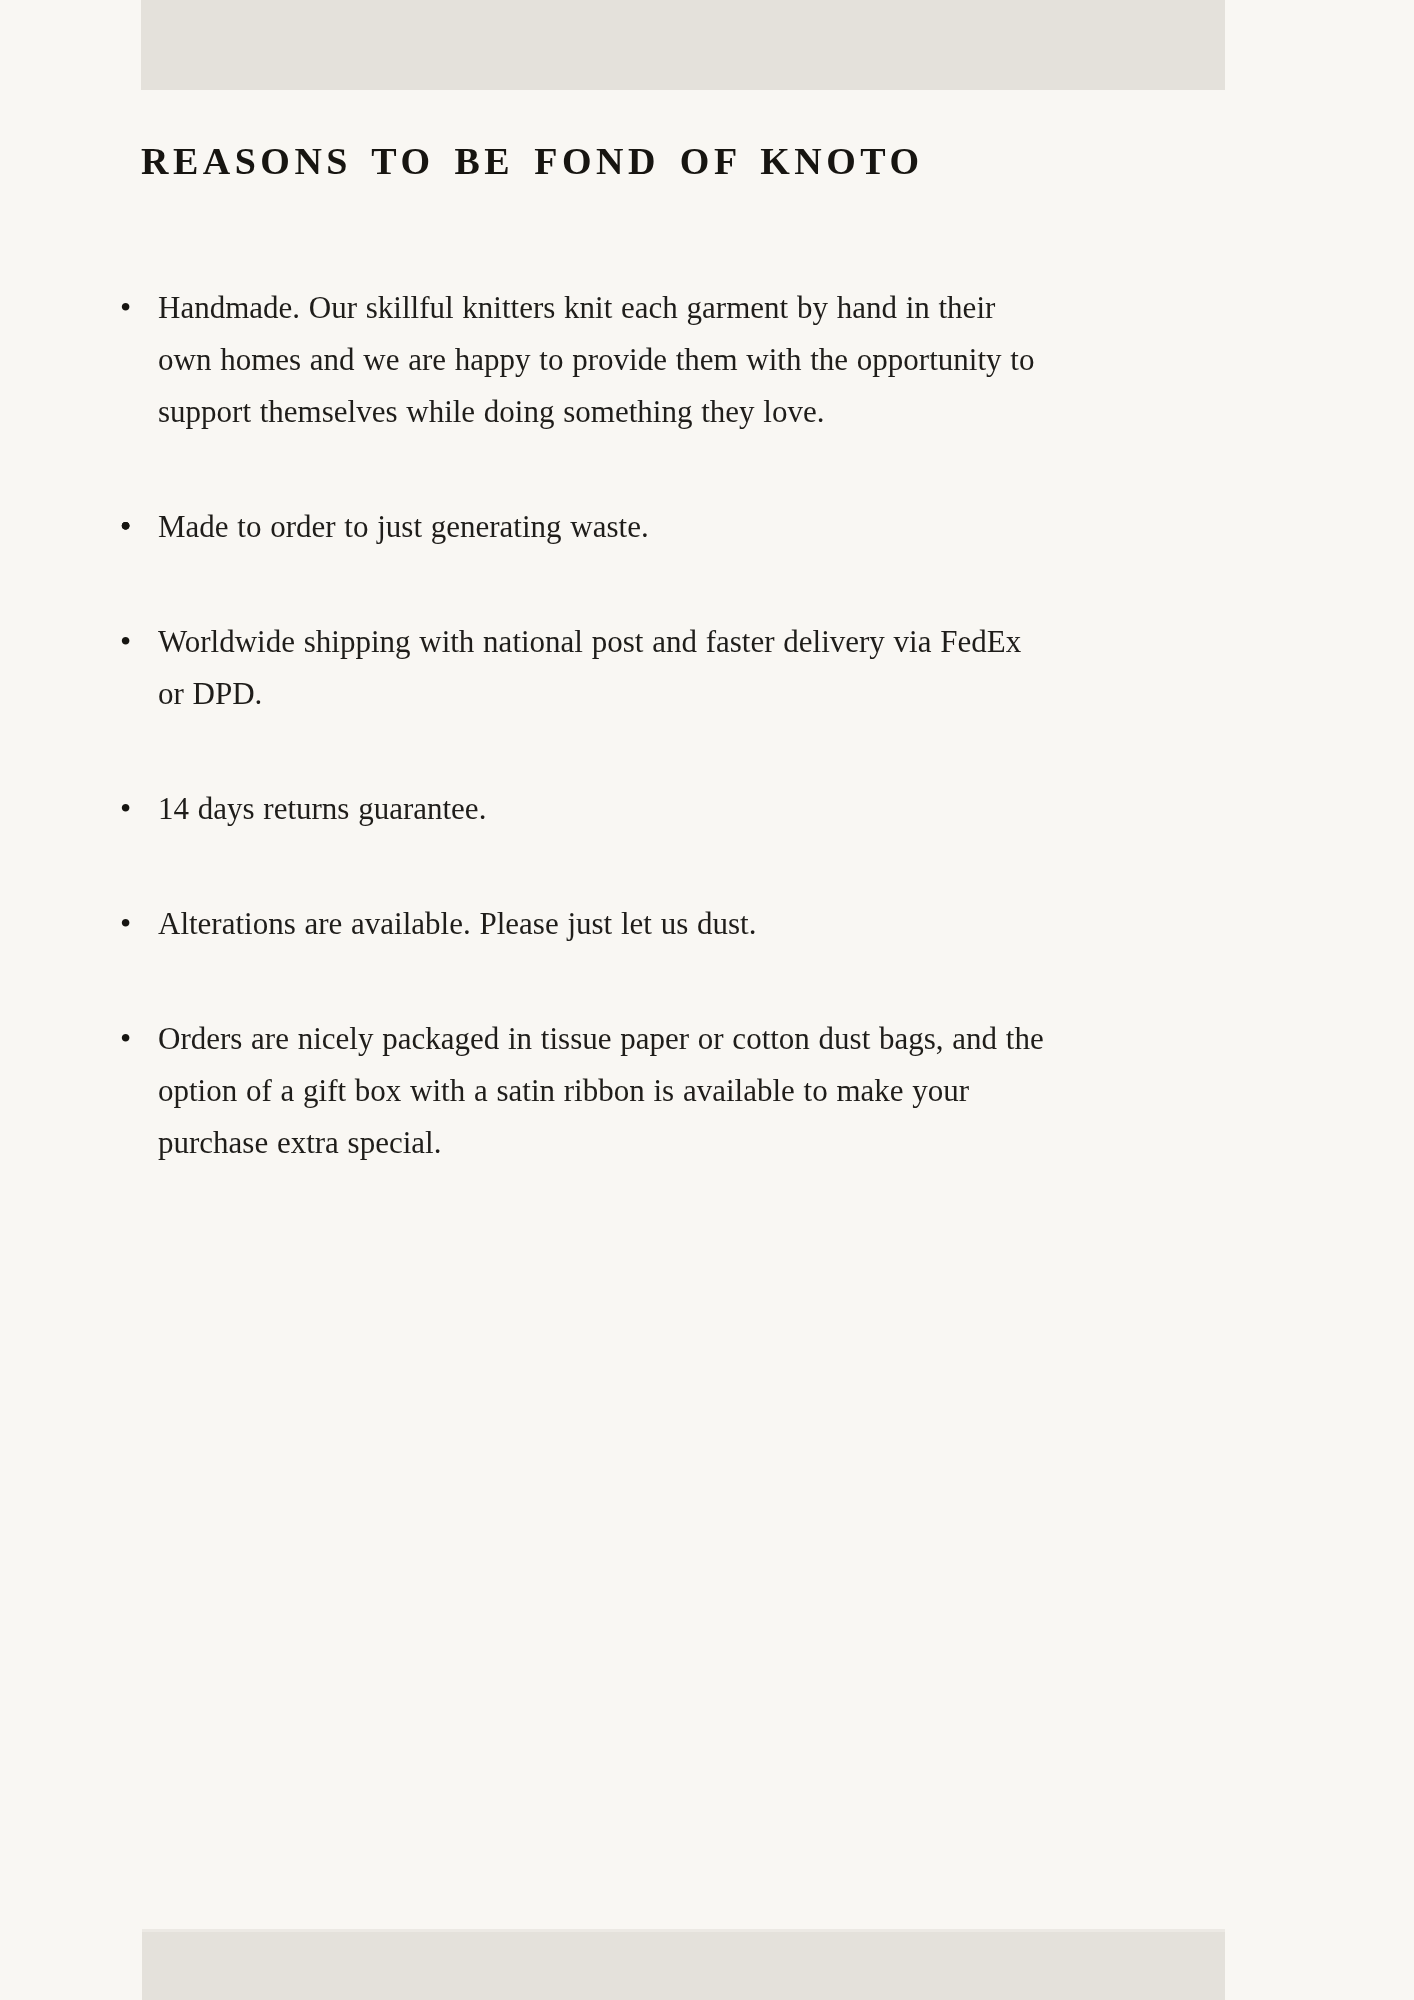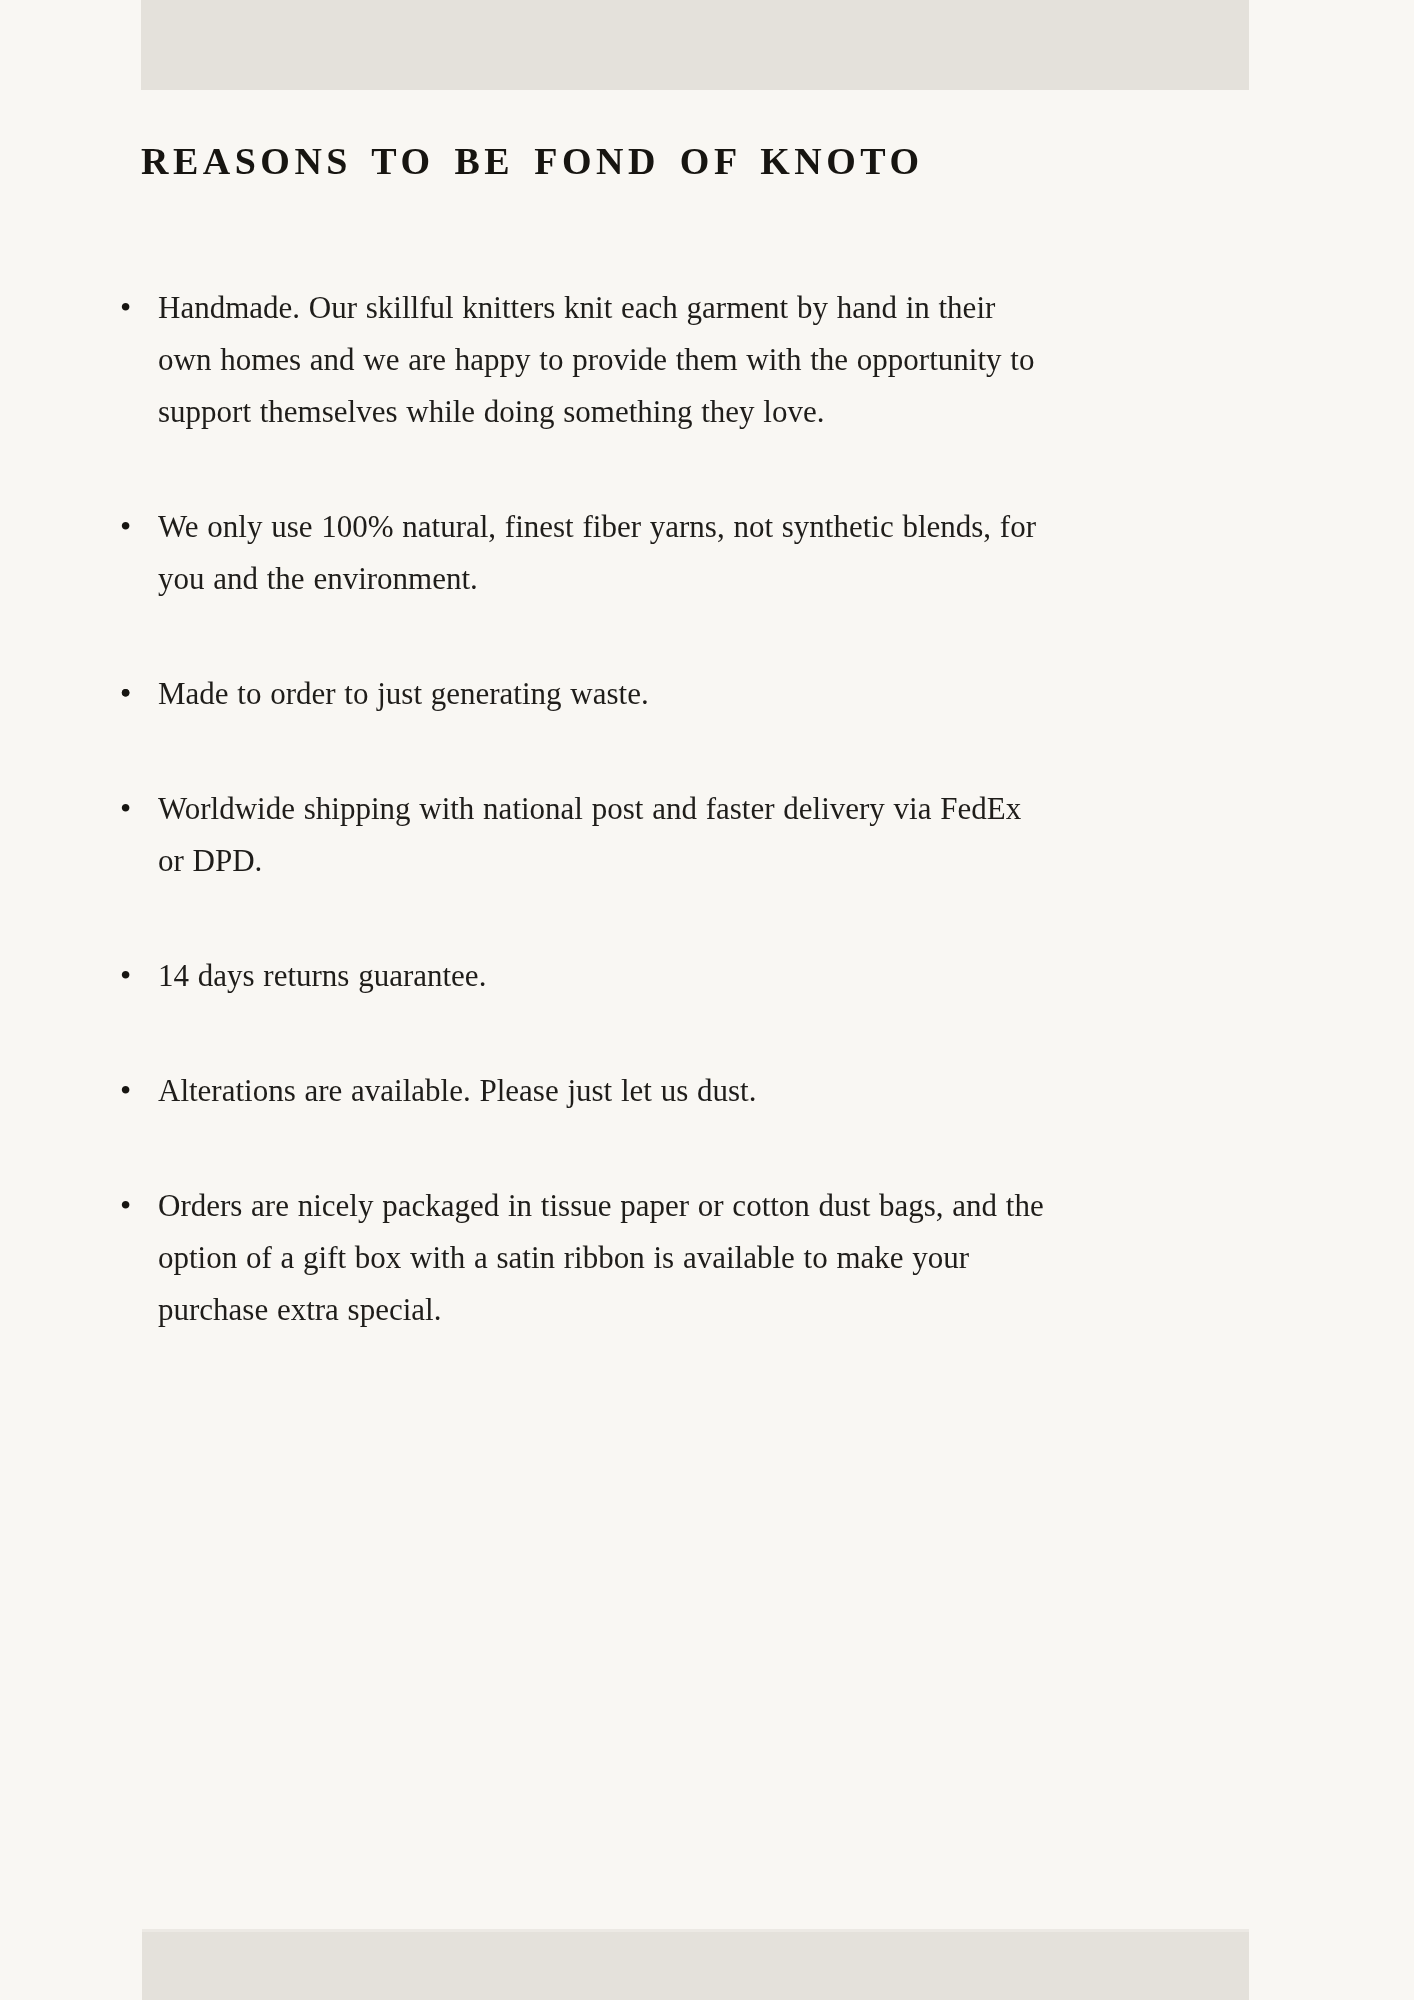--- a/index.html
+++ b/index.html
@@ -8,21 +8,20 @@
     background: #f9f7f3;
   }
   .page {
     position: relative;
     width: 1225px;
     height: 2000px;
     background: #f9f7f3;
     overflow: hidden;
     font-family: "Liberation Serif", "DejaVu Serif", serif;
     color: #1e1c19;
-    padding-left: 24px;
   }
   .band {
     position: absolute;
     background: #e4e1db;
   }
   .band-top {
     left: 141px;
     top: 0;
     width: 1132px;
     height: 90px;
@@ -91,22 +90,20 @@
 
   <ul class="benefits-list">
     <li>
       <span class="bullet-marker">•</span>
       <span class="item-text">Handmade. Our skillful knitters knit each garment by hand in their
 own homes and we are happy to provide them with the opportunity to
 support themselves while doing something they love.</span>
     </li>
     <li>
       <span class="bullet-marker">•</span>
-      <span class="item-text">We only use 100% natural, finest fiber yarns, not synthetic blends, for
-you and the environment.</span>
     </li>
     <li>
       <span class="bullet-marker">•</span>
     </li>
     <li>
       <span class="bullet-marker">•</span>
       <span class="item-text">Made to order to just generating waste.</span>
     </li>
     <li>
       <span class="bullet-marker">•</span>

